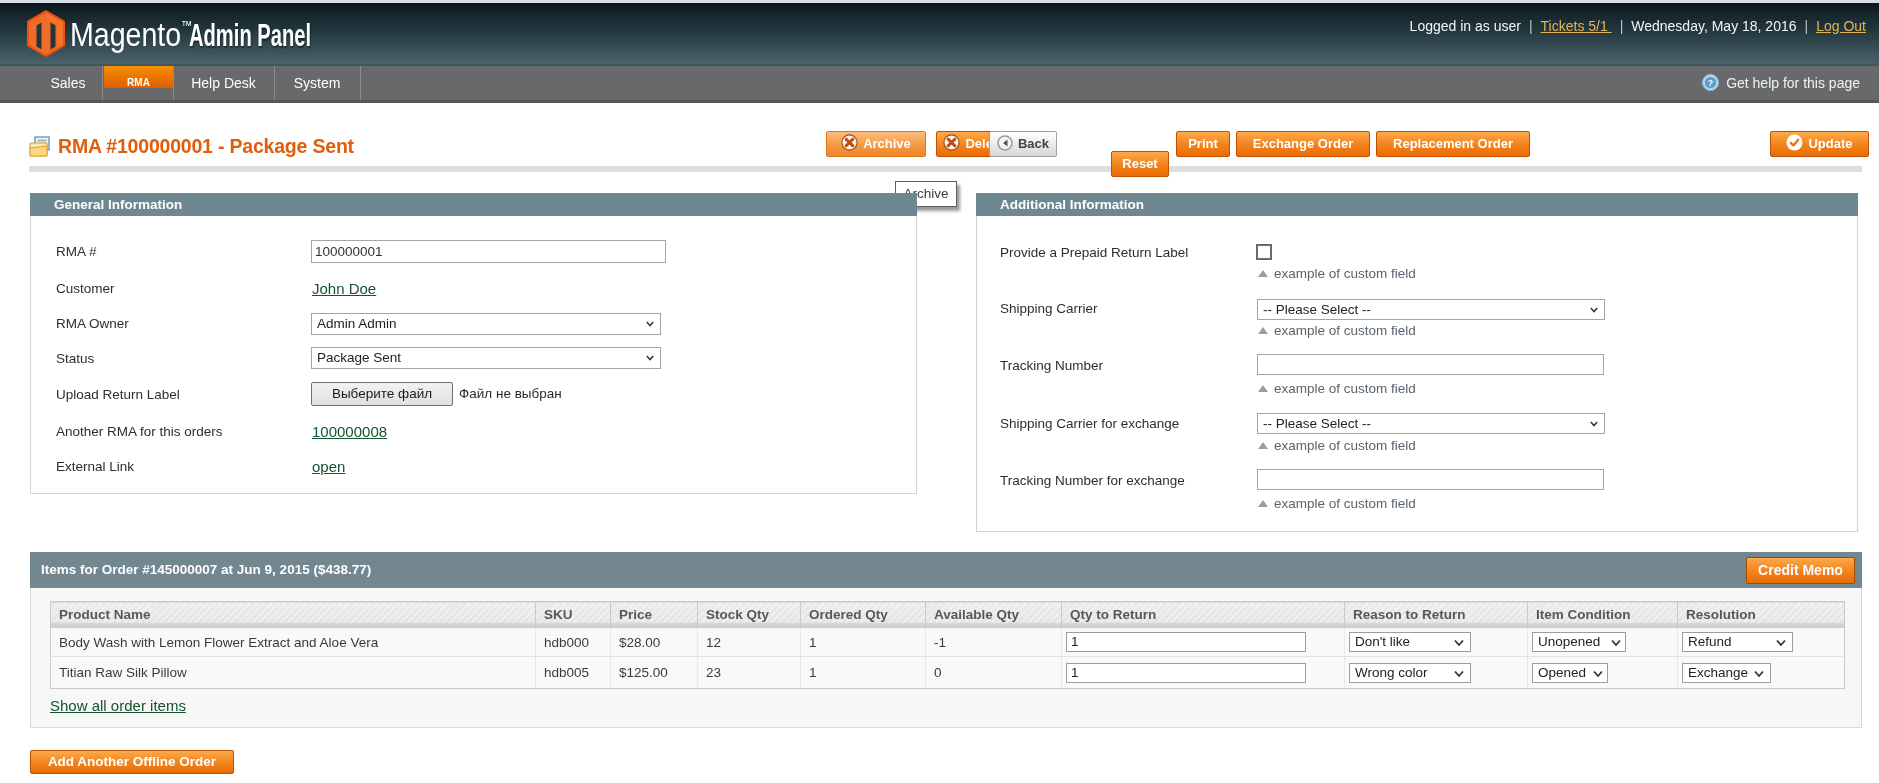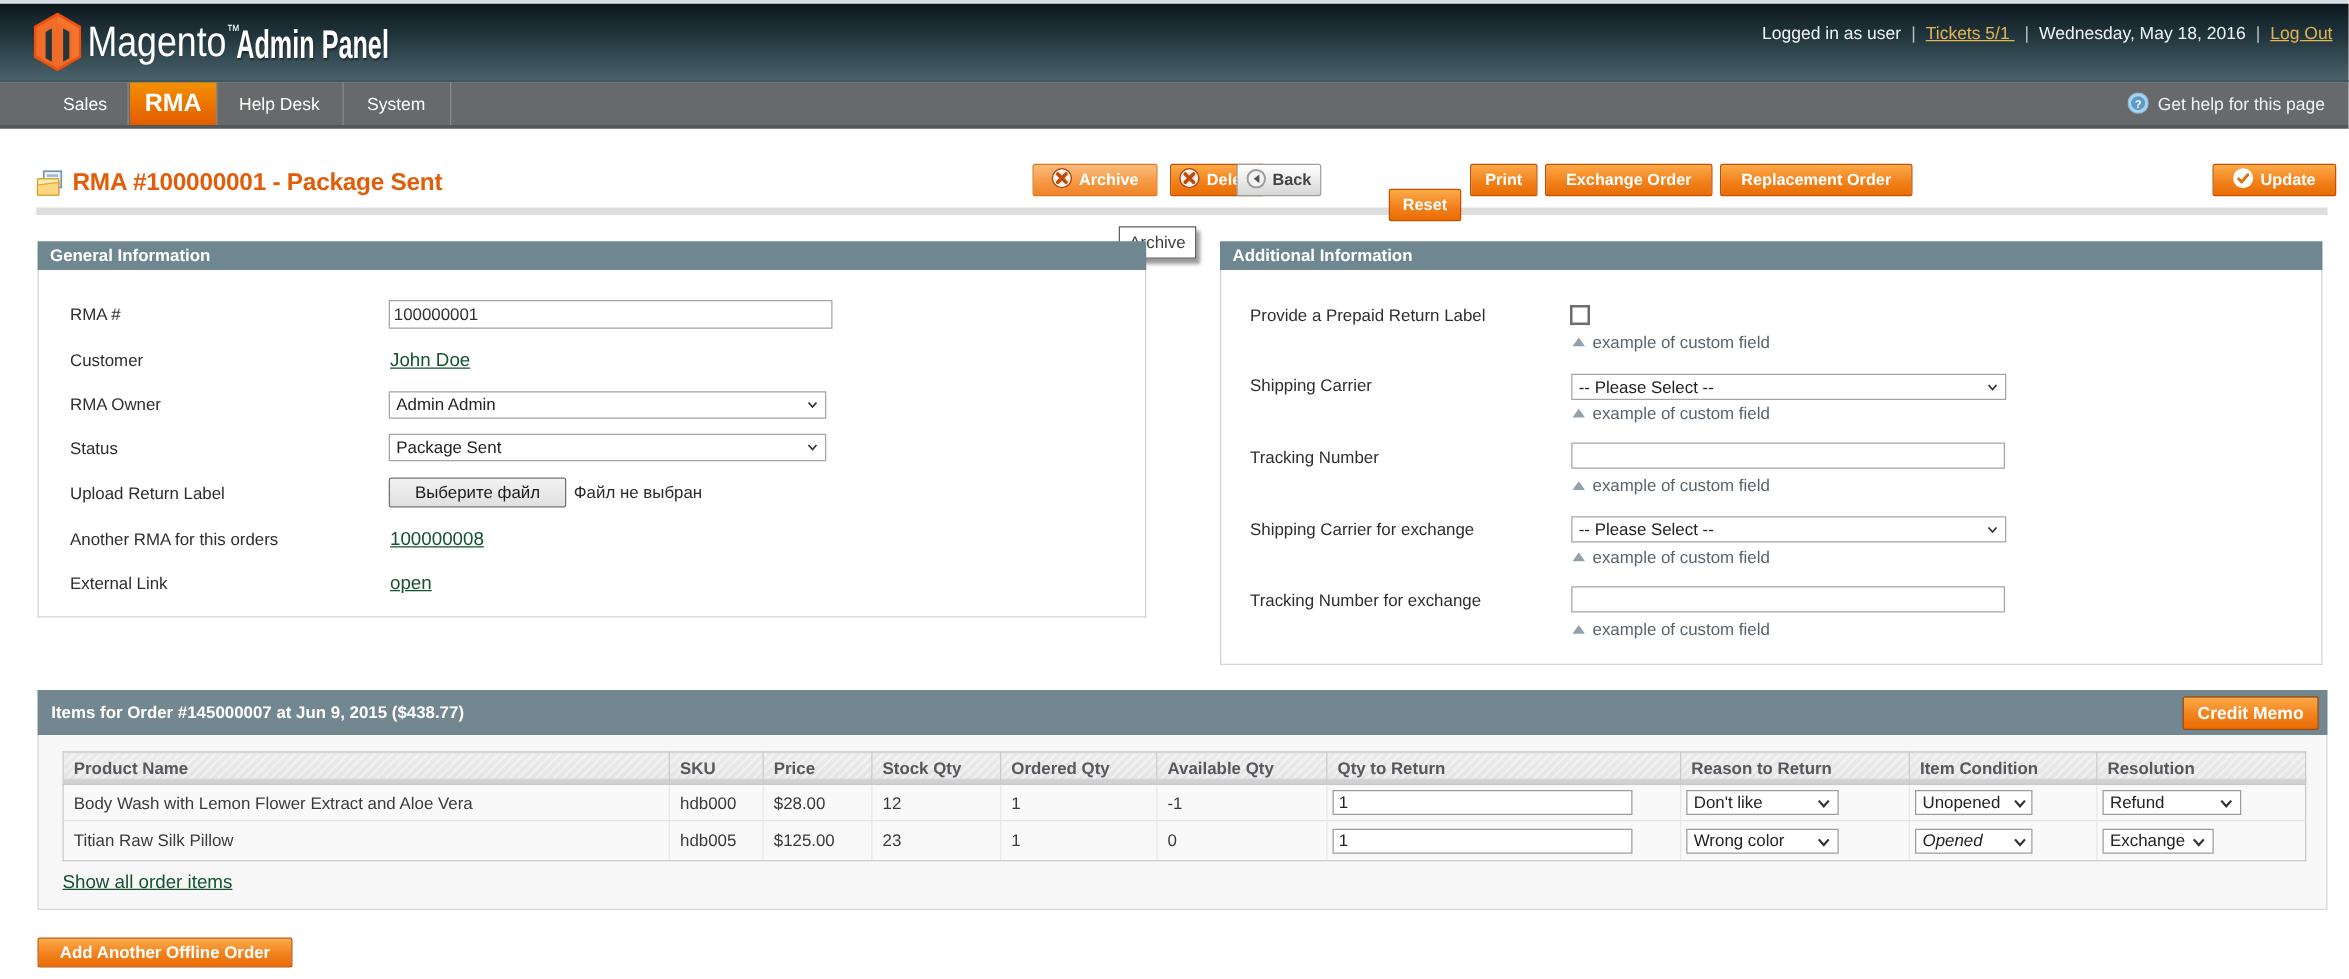--- a/index.html
+++ b/index.html
@@ -15,38 +15,38 @@
 #mlogo2 { left:189px; top:17px; color:#fff; font-size:32px; font-weight:bold; transform:scaleX(0.63); transform-origin:0 0; white-space:nowrap; text-shadow:1px 2px 2px rgba(0,0,0,0.45); }
 #hdrright { right:13px; top:18px; color:#f2f4f4; font-size:14px; white-space:nowrap; }
 #hdrright .lnk { color:#e3b455; text-decoration:underline; }
 #hdrright .sep { color:#b9c2c4; padding:0 8px; }
 
 
 #nav { left:0; top:66px; width:1879px; height:34px; background:#67696b; }
 #navbtm { left:0; top:100px; width:1879px; height:3px; background:#54585a; }
 .navitem { position:absolute; top:0; height:34px; line-height:34px; color:#fff; font-size:14px; font-weight:normal; text-align:center; }
 .navsep { position:absolute; top:0; width:1px; height:34px; background:#888c8e; }
-#rmatab { position:absolute; left:104px; top:0; width:69px; height:34px; background:linear-gradient(180deg,#f49000 0%,#ea7000 60%,#e15e00 100%); color:#fff; font-weight:bold; font-size:20px; line-height:34px; text-align:center; }
+#rmatab { position:absolute; left:104px; top:0; width:69px; height:22px; background:linear-gradient(180deg,#f49000 0%,#ea7000 60%,#e15e00 100%); color:#fff; font-weight:bold; font-size:10px; line-height:34px; text-align:center; }
 #gethelp { position:absolute; right:19px; top:0; height:34px; line-height:34px; color:#f0f4f2; font-size:14px; }
 
 
 #pagetitle { left:58px; top:135px; font-size:19.5px; font-weight:bold; color:#e25d0a; letter-spacing:-0.2px; }
 #graybar { left:29px; top:166px; width:1833px; height:6px; background:#dedede; }
 
 
 .btn { position:absolute; top:131px; height:26px; border:1px solid #c35000; border-radius:2px; color:#fff; font-size:13px; font-weight:bold; text-align:center; line-height:24px; background:linear-gradient(180deg,#fcaa49 0%,#f2821d 55%,#ea6c03 100%); white-space:nowrap; }
 .btn .ic { vertical-align:-3px; margin-right:5px; }
 .btn-hover { background:linear-gradient(180deg,#fbbd80 0%,#f59a45 55%,#f08428 100%); border-color:#df7719; }
 .btn-back { background:linear-gradient(180deg,#ffffff 0%,#e9e9e9 55%,#d6d6d6 100%); border-color:#a0a0a0; color:#444; }
 
 
 #tooltip { left:895px; top:181px; width:62px; height:26px; background:#fff; border:1px solid #5f5f5f; color:#3c3c3c; font-size:13.5px; text-align:center; line-height:24px; box-shadow:3px 4px 3px rgba(0,0,0,0.40); }
 
 
-.phead { position:absolute; height:23px; background:#6f8790; color:#fff; font-size:13.5px; font-weight:bold; line-height:23px; padding-left:10px; }
+.phead { position:absolute; height:23px; background:#6f8790; color:#fff; font-size:13.5px; font-weight:bold; line-height:23px; padding-left:24px; }
 .pbody { position:absolute; background:#fff; border:1px solid #d4d4d4; border-top:none; }
 .lbl { position:absolute; font-size:13.5px; color:#2e2e2e; }
 .inp { position:absolute; border:1px solid #a5a5a5; background:#fff; font-size:13.5px; color:#333; padding:0 3px; line-height:21px; }
 .fsel { position:absolute; border:1px solid #a5a5a5; background:#fff; font-size:13.5px; color:#222; padding-left:5px; }
 .fsel .chev { position:absolute; right:6px; top:50%; margin-top:-4px; width:8px; height:8px; }
 .olink { color:#14532d; text-decoration:underline; font-size:15px; position:absolute; }
 .note { position:absolute; font-size:13.5px; color:#59646d; }
 .note .tri { display:inline-block; width:0; height:0; border-left:5px solid transparent; border-right:5px solid transparent; border-bottom:7px solid #93a1ab; margin-right:6px; vertical-align:1px; }
 
 
@@ -239,21 +239,21 @@
       <td>Titian Raw Silk Pillow</td>
           <td>hdb005</td>
           <td>$125.00</td>
           <td>23</td>
           <td>1</td>
           <td>0</td>
       <td class="ctl"><span class="cellinp">1</span></td>
       <td class="ctl"><span class="cellsel" style="width:122px;">Wrong color<svg class="chev" style="position:absolute;right:6px;top:6px;" width="10" height="8" viewBox="0 0 10 8">
                 <path d="M1 1.5 L5 6 L9 1.5" stroke="#333" stroke-width="1.8" fill="none"></path>
               </svg></span></td>
-      <td class="ctl"><span class="cellsel" style="width:94px;font-style:italic;">Opened<svg class="chev" style="position:absolute;right:4px;top:6px;" width="10" height="8" viewBox="0 0 10 8">
+      <td class="ctl"><span class="cellsel" style="width:76px;">Opened<svg class="chev" style="position:absolute;right:4px;top:6px;" width="10" height="8" viewBox="0 0 10 8">
                 <path d="M1 1.5 L5 6 L9 1.5" stroke="#333" stroke-width="1.8" fill="none"></path>
               </svg></span></td>
       <td class="ctl"><span class="cellsel" style="width:89px;">Exchange<svg class="chev" style="position:absolute;right:6px;top:6px;" width="10" height="8" viewBox="0 0 10 8">
                 <path d="M1 1.5 L5 6 L9 1.5" stroke="#333" stroke-width="1.8" fill="none"></path>
               </svg></span></td>
     </tr>
   </tbody>
     </table>
 
   <a class="olink" id="showall">Show all order items</a>

